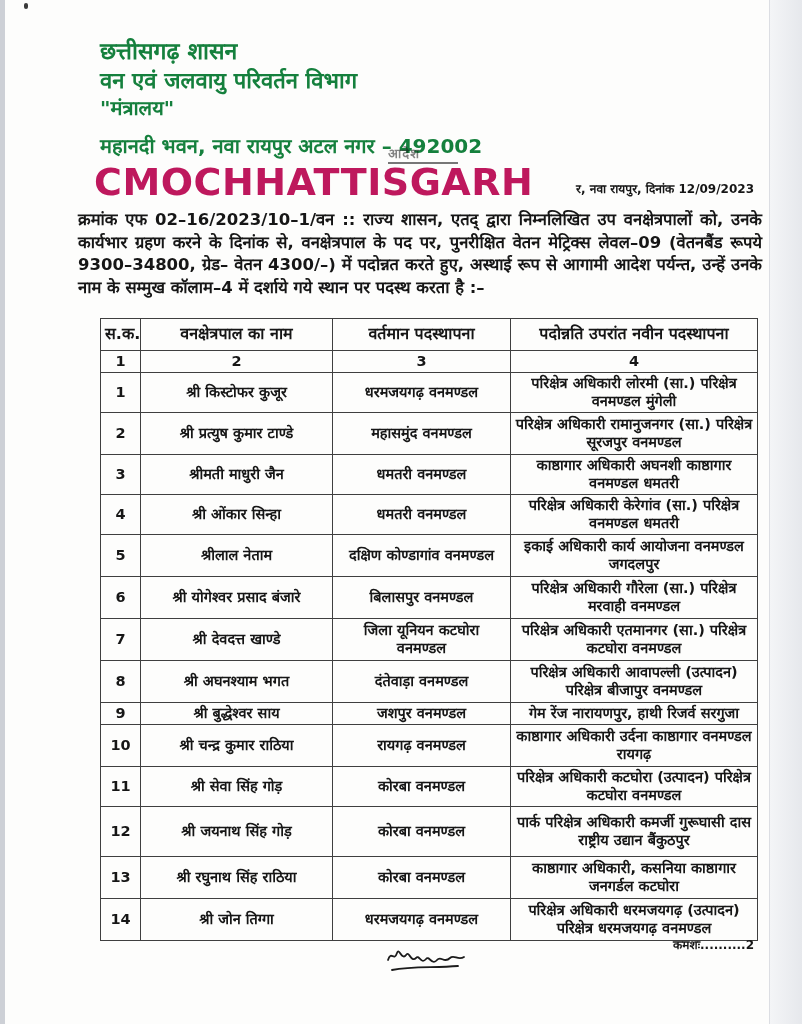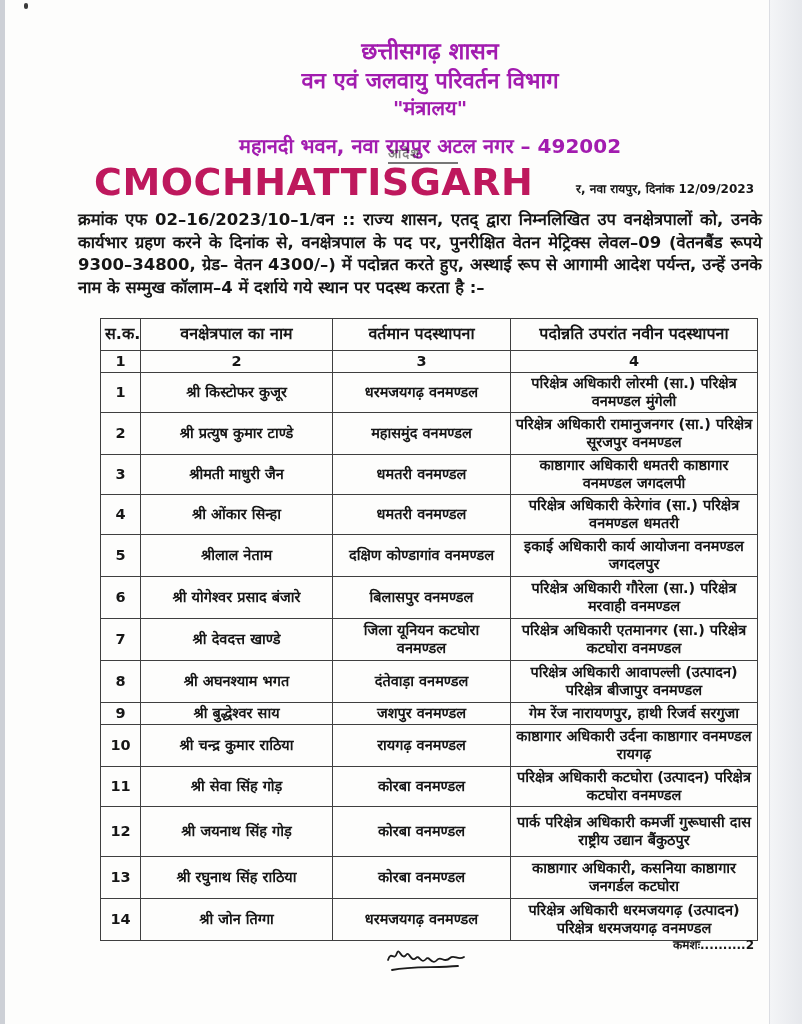--- a/index.html
+++ b/index.html
@@ -26,21 +26,21 @@
     position: absolute; right: 0; top: 0; width: 33px; height: 1024px;
     background: linear-gradient(to right, #f4f5f7, #e6e8ec);
     border-left: 1px solid #dcdee3;
   }
   .speck {
     position: absolute; left: 24px; top: 3px; width: 4px; height: 6px;
     background: #3a3a3a; border-radius: 2px;
   }
   .header {
     position: absolute; left: 100px; top: 36px; width: 660px;
-    text-align: center; color: #a21caf;
+    text-align: left; color: #15803d;
   }
   .header .h1 { font-size: 23px; font-weight: 700; line-height: 1.32; }
   .header .h2 { font-size: 22px; font-weight: 700; line-height: 1.32; }
   .header .h3 { font-size: 20px; font-weight: 700; line-height: 1.3; }
   .header .h4 { font-size: 20px; font-weight: 700; line-height: 1.3; margin-top: 12px; }
   .order-word {
     position: absolute; left: 388px; top: 144px; width: 70px;
     font-size: 13px; font-weight: 700;
     color: rgba(30,30,30,.55);
     border-bottom: 2px solid rgba(30,30,30,.6);
@@ -138,21 +138,21 @@
     <tr class="h-lg">
       <td>2</td>
       <td class="name">श्री प्रत्युष कुमार टाण्डे</td>
       <td>महासमुंद वनमण्डल</td>
       <td>परिक्षेत्र अधिकारी रामानुजनगर (सा.) परिक्षेत्र सूरजपुर वनमण्डल</td>
     </tr>
     <tr class="h-md">
       <td>3</td>
       <td class="name">श्रीमती माधुरी जैन</td>
       <td>धमतरी वनमण्डल</td>
-      <td>काष्ठागार अधिकारी धमतरी काष्ठागार वनमण्डल जगदलपी</td>
+      <td>काष्ठागार अधिकारी अघनशी काष्ठागार वनमण्डल धमतरी</td>
     </tr>
     <tr class="h-md">
       <td>4</td>
       <td class="name">श्री ओंकार सिन्हा</td>
       <td>धमतरी वनमण्डल</td>
       <td>परिक्षेत्र अधिकारी केरेगांव (सा.) परिक्षेत्र वनमण्डल धमतरी</td>
     </tr>
     <tr class="h-lg">
       <td>5</td>
       <td class="name">श्रीलाल नेताम</td>

